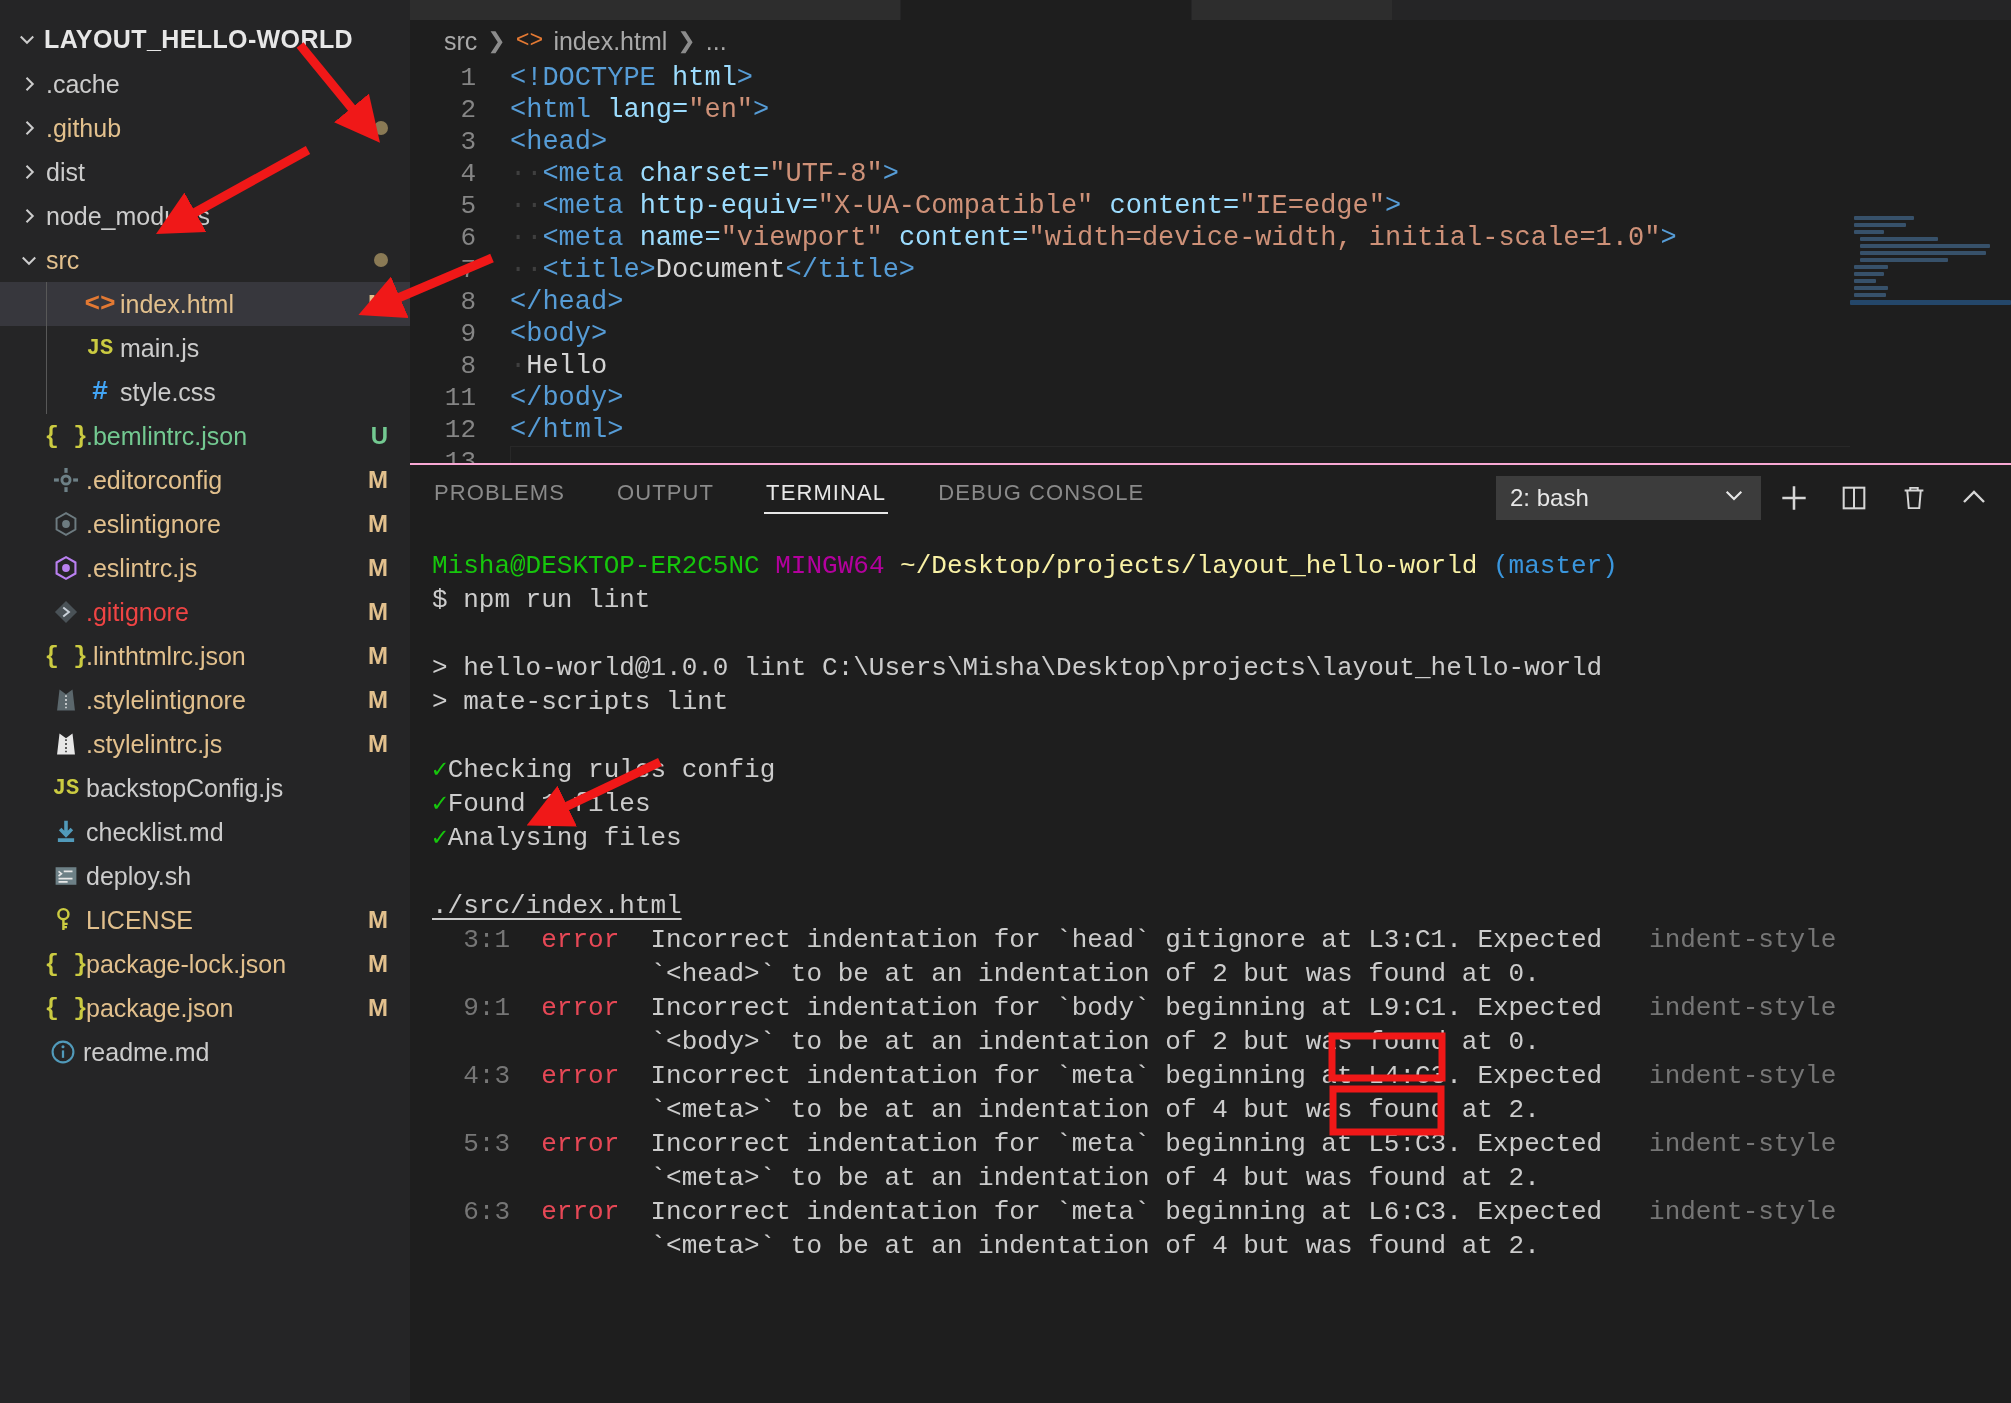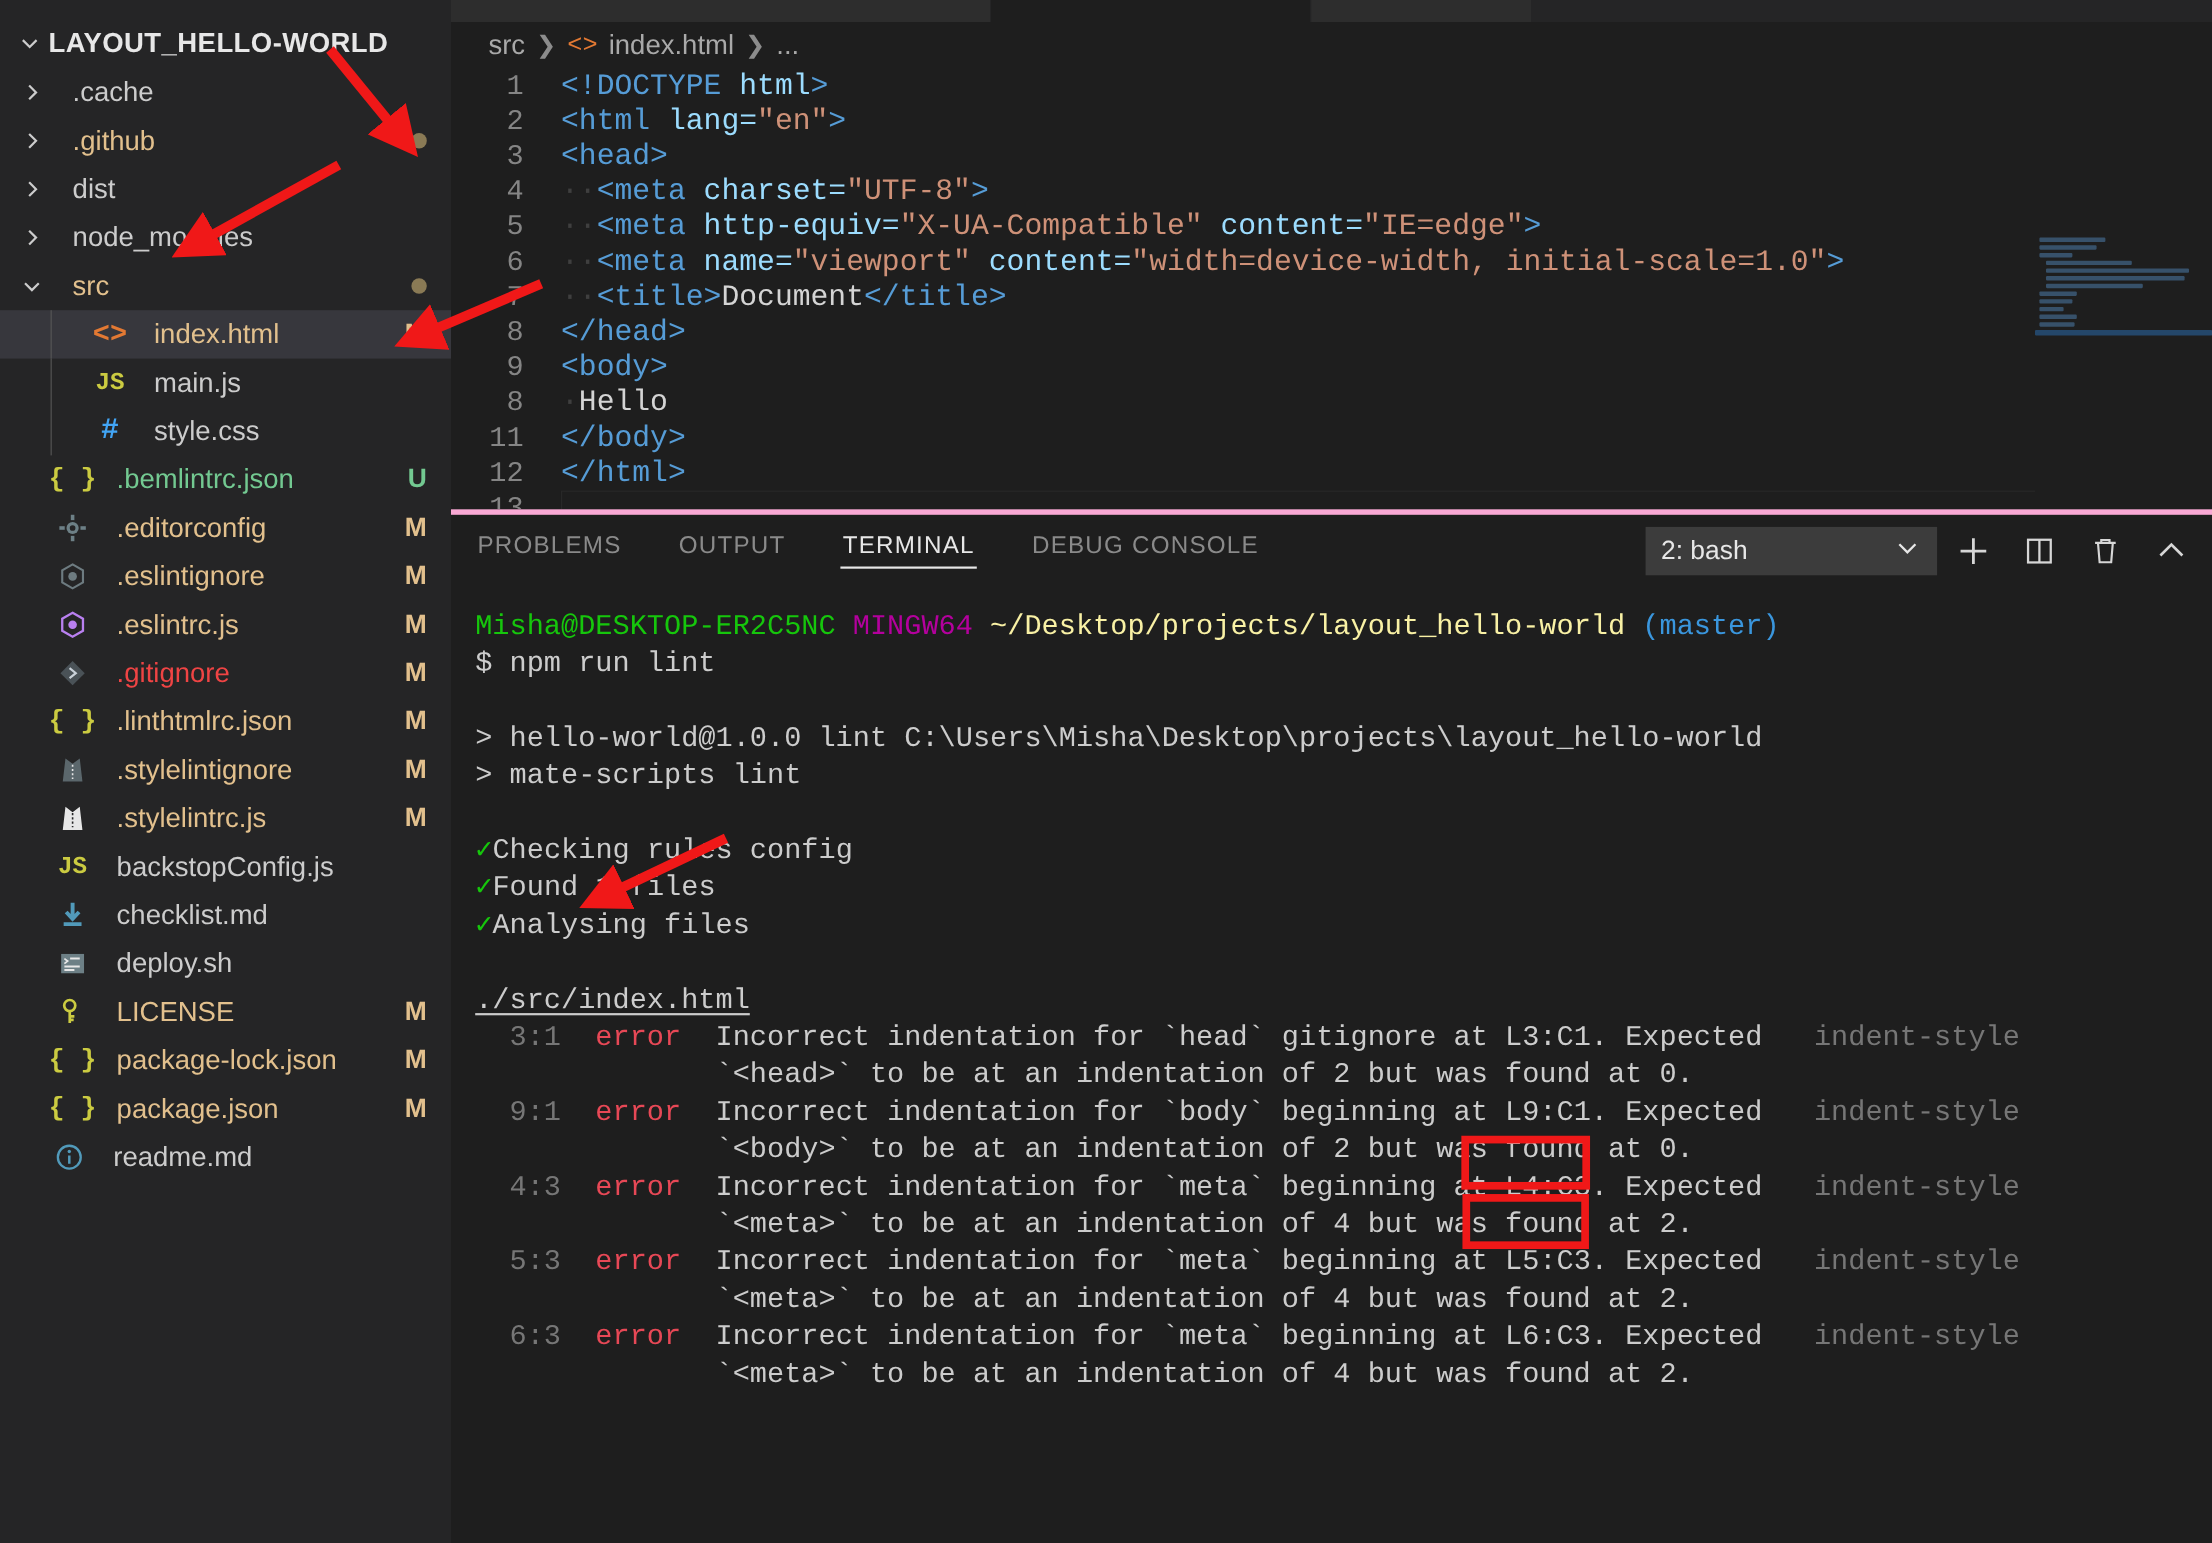--- a/index.html
+++ b/index.html
@@ -50,21 +50,21 @@
     color: #cccccc;
   }
   .twisty svg { display: block; }
   .ficon {
     width: 40px; flex: 0 0 40px;
     display: flex; align-items: center; justify-content: center;
     font-size: 24px;
     font-family: "Liberation Mono", monospace;
     font-weight: bold;
   }
-  .fname { flex: 1 1 auto; overflow: hidden; text-overflow: ellipsis; margin-left: 20px; }
+  .fname { flex: 1 1 auto; overflow: hidden; text-overflow: ellipsis; }
   .badge {
     flex: 0 0 auto;
     font-size: 24px;
     font-weight: bold;
     margin-left: 10px;
   }
   .dot {
     width: 14px; height: 14px; border-radius: 50%;
     background: #8a7a55; flex: 0 0 14px; margin-left: 10px;
   }
@@ -169,21 +169,21 @@
     border-radius: 1px;
   }
   .mm-sel { background: #264f78; height: 5px; margin-left: 0; }
 
   
   #panel {
     flex: 1 1 auto;
     display: flex;
     flex-direction: column;
     background: #1e1e1e;
-    border-top: 5px solid #f9a8d4;
+    border-top: 2px solid #f9a8d4;
     position: relative;
     overflow: hidden;
   }
   #panel-header {
     height: 66px;
     flex: 0 0 66px;
     display: flex;
     align-items: center;
     padding-left: 22px;
     padding-right: 16px;

